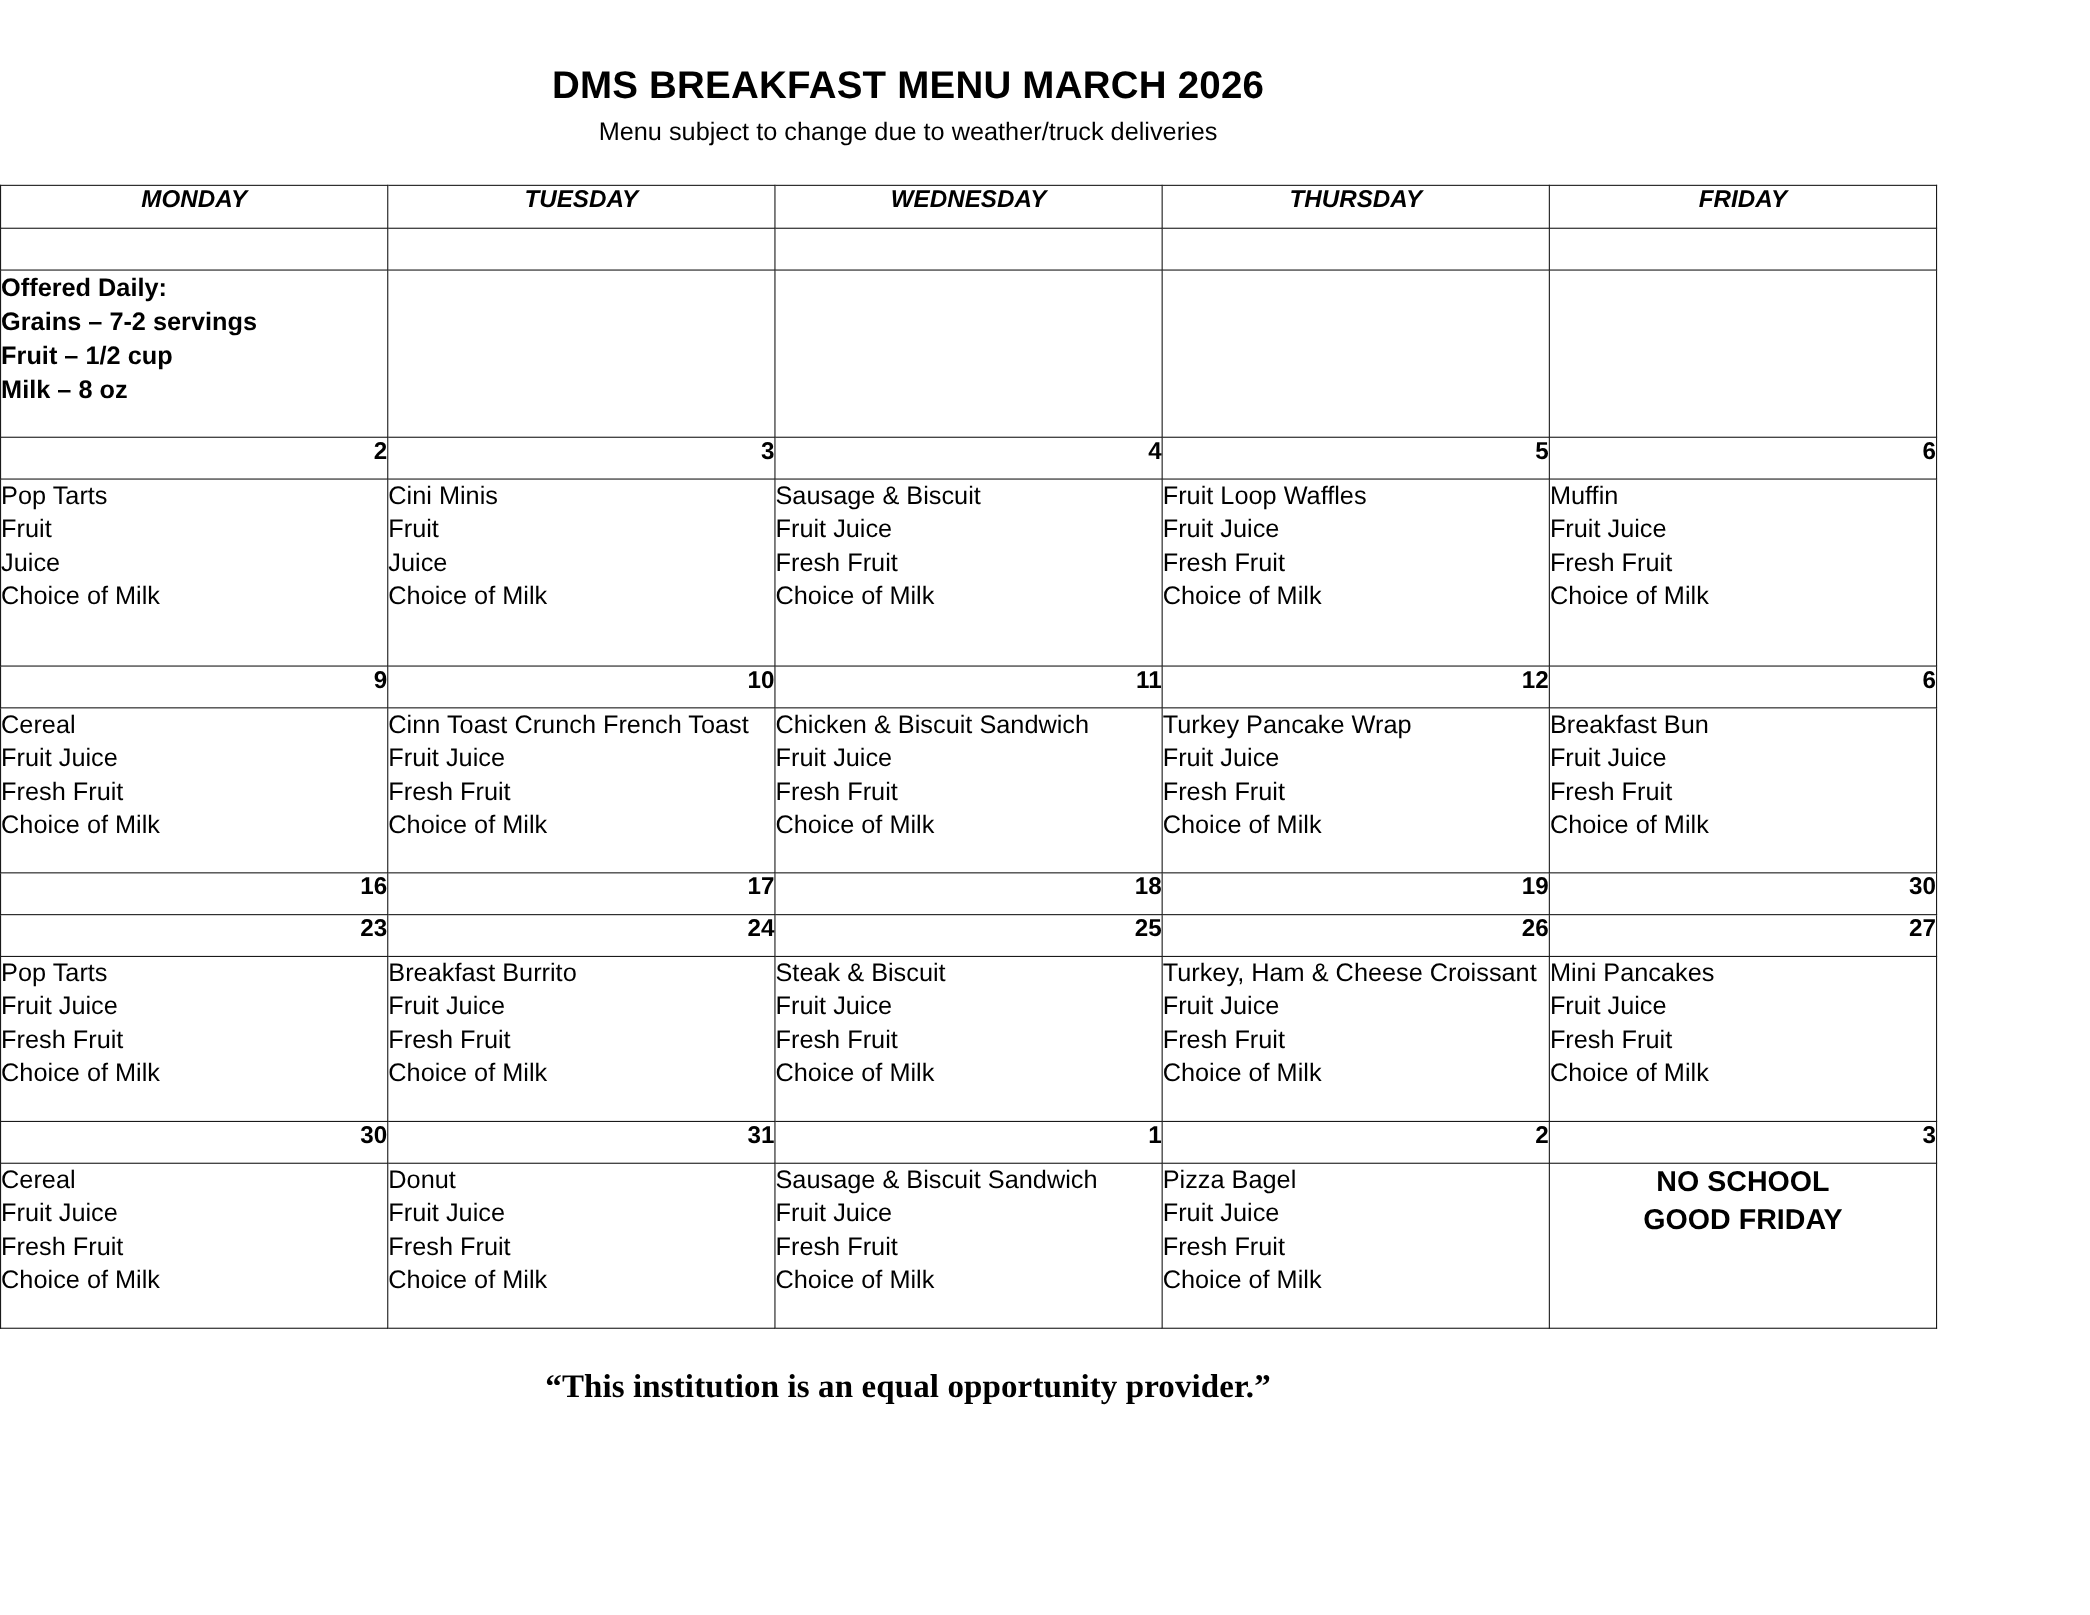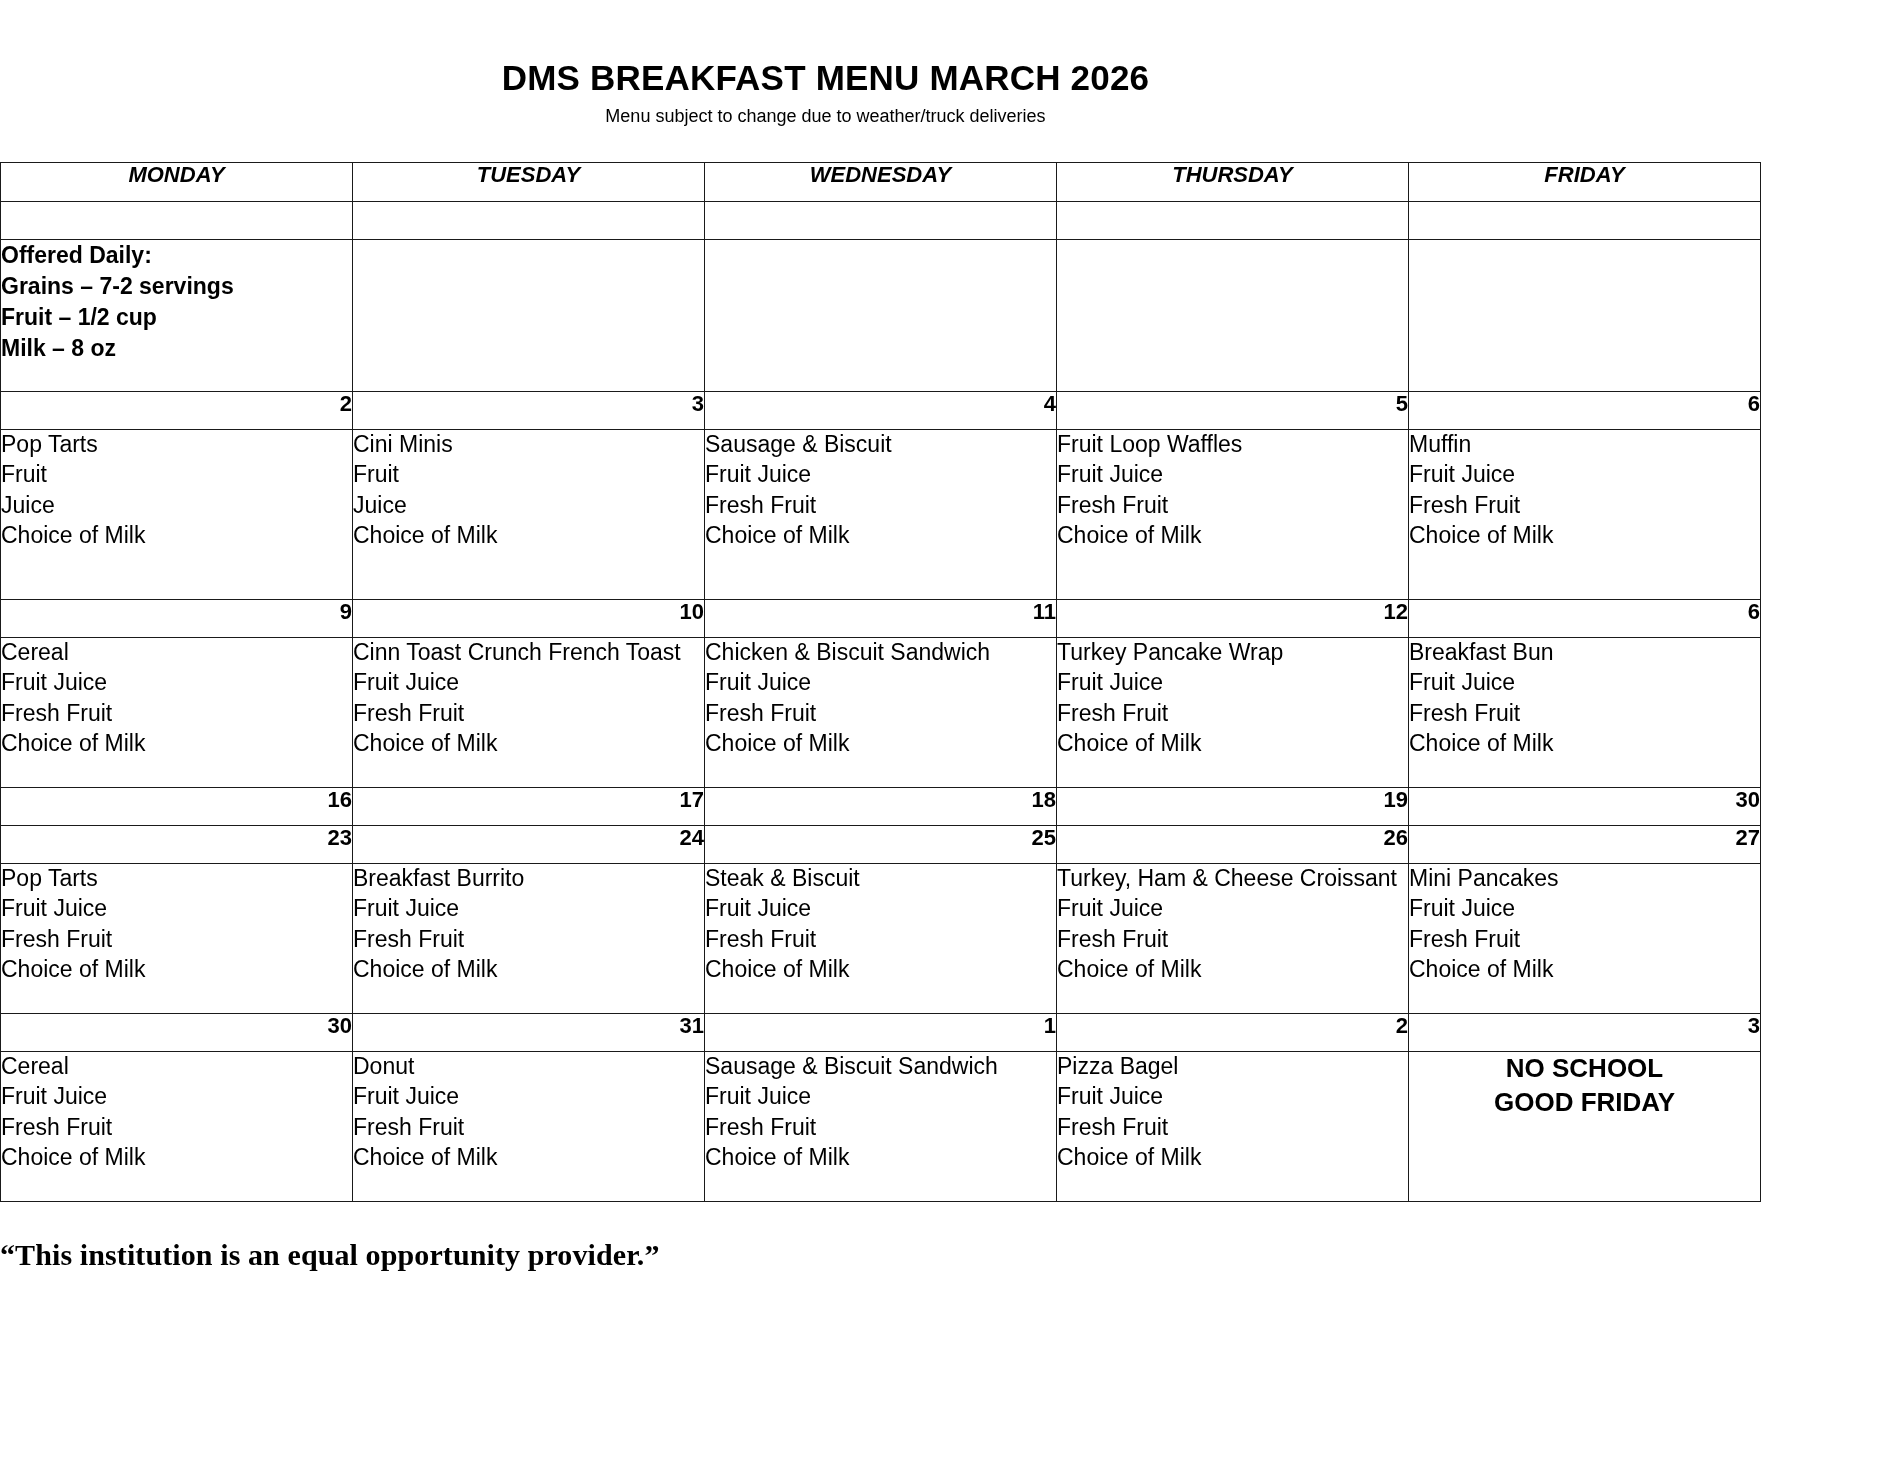--- a/index.html
+++ b/index.html
@@ -26,21 +26,21 @@
     padding-top: 58px;
   }
   .doc-title {
     font-size: 35px;
     font-weight: bold;
     letter-spacing: 0.2px;
     line-height: 1.12;
     margin: 0;
   }
   .doc-subtitle {
-    font-size: 18px;
+    font-size: 23px;
     font-weight: normal;
     line-height: 1.2;
     margin: 9px 0 0 0;
   }
   .cal-wrap {
     margin: 34px auto 0 auto;
     width: 1761px;
   }
   table.calendar {
     width: 100%;
@@ -96,20 +96,21 @@
     height: 150px;
     text-align: center;
     vertical-align: middle;
     font-size: 26px;
     font-weight: bold;
     line-height: 1.3;
   }
   td.special.big { font-size: 27px; }
   td.special .sline { display: block; }
   .footer-note {
+    text-align: center;
     margin-top: 36px;
     font-family: "Liberation Serif", serif;
     font-size: 30px;
     font-weight: bold;
     letter-spacing: 0.1px;
   }
 </style>
 </head>
 <body>
 

